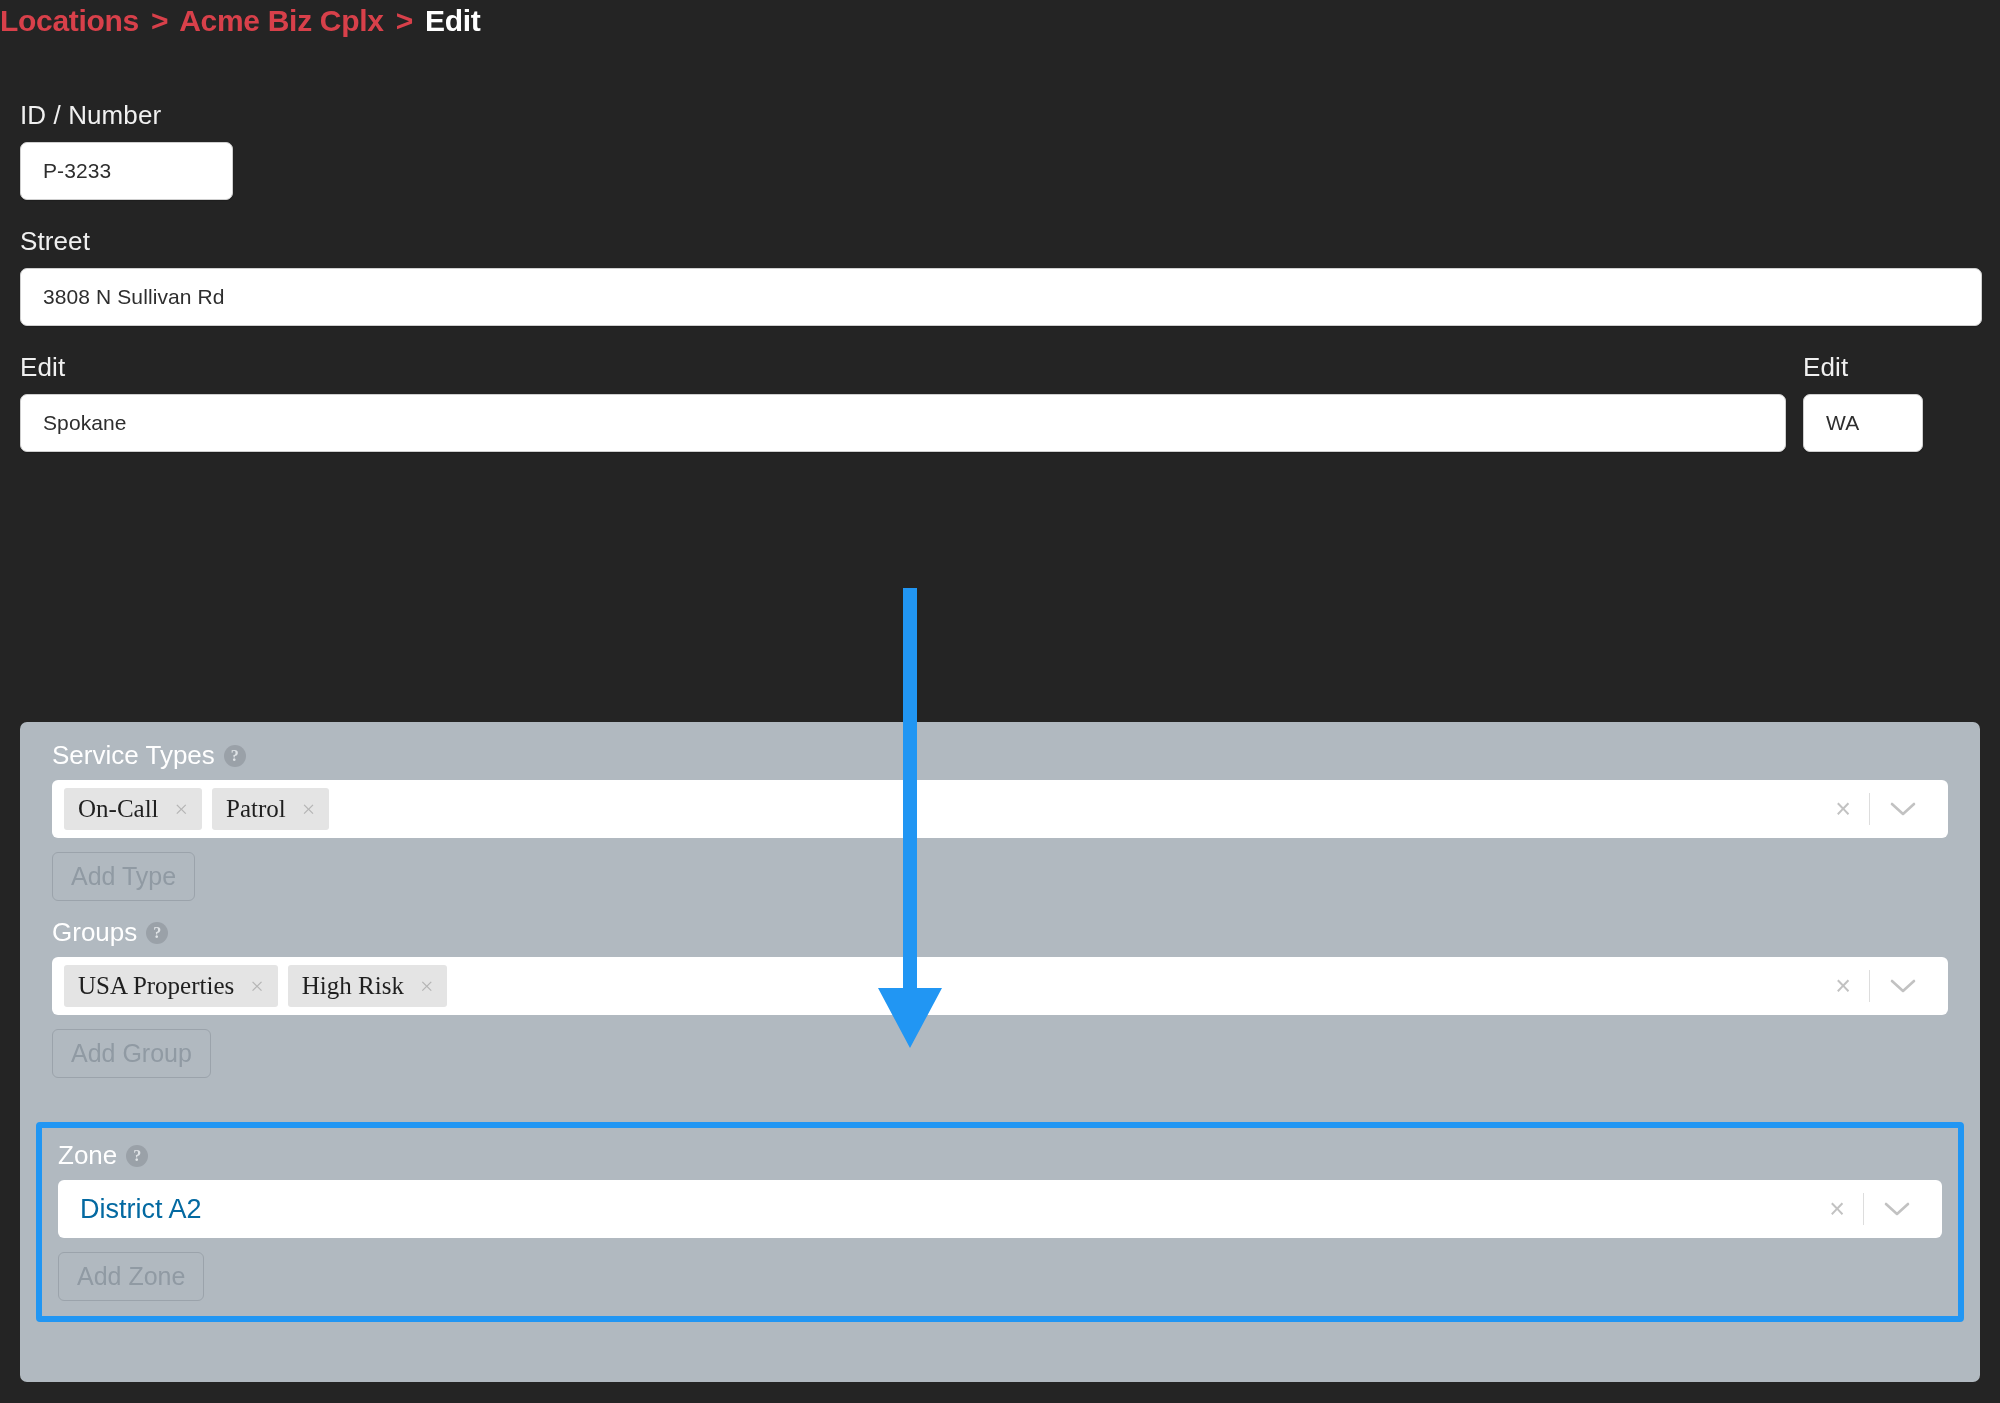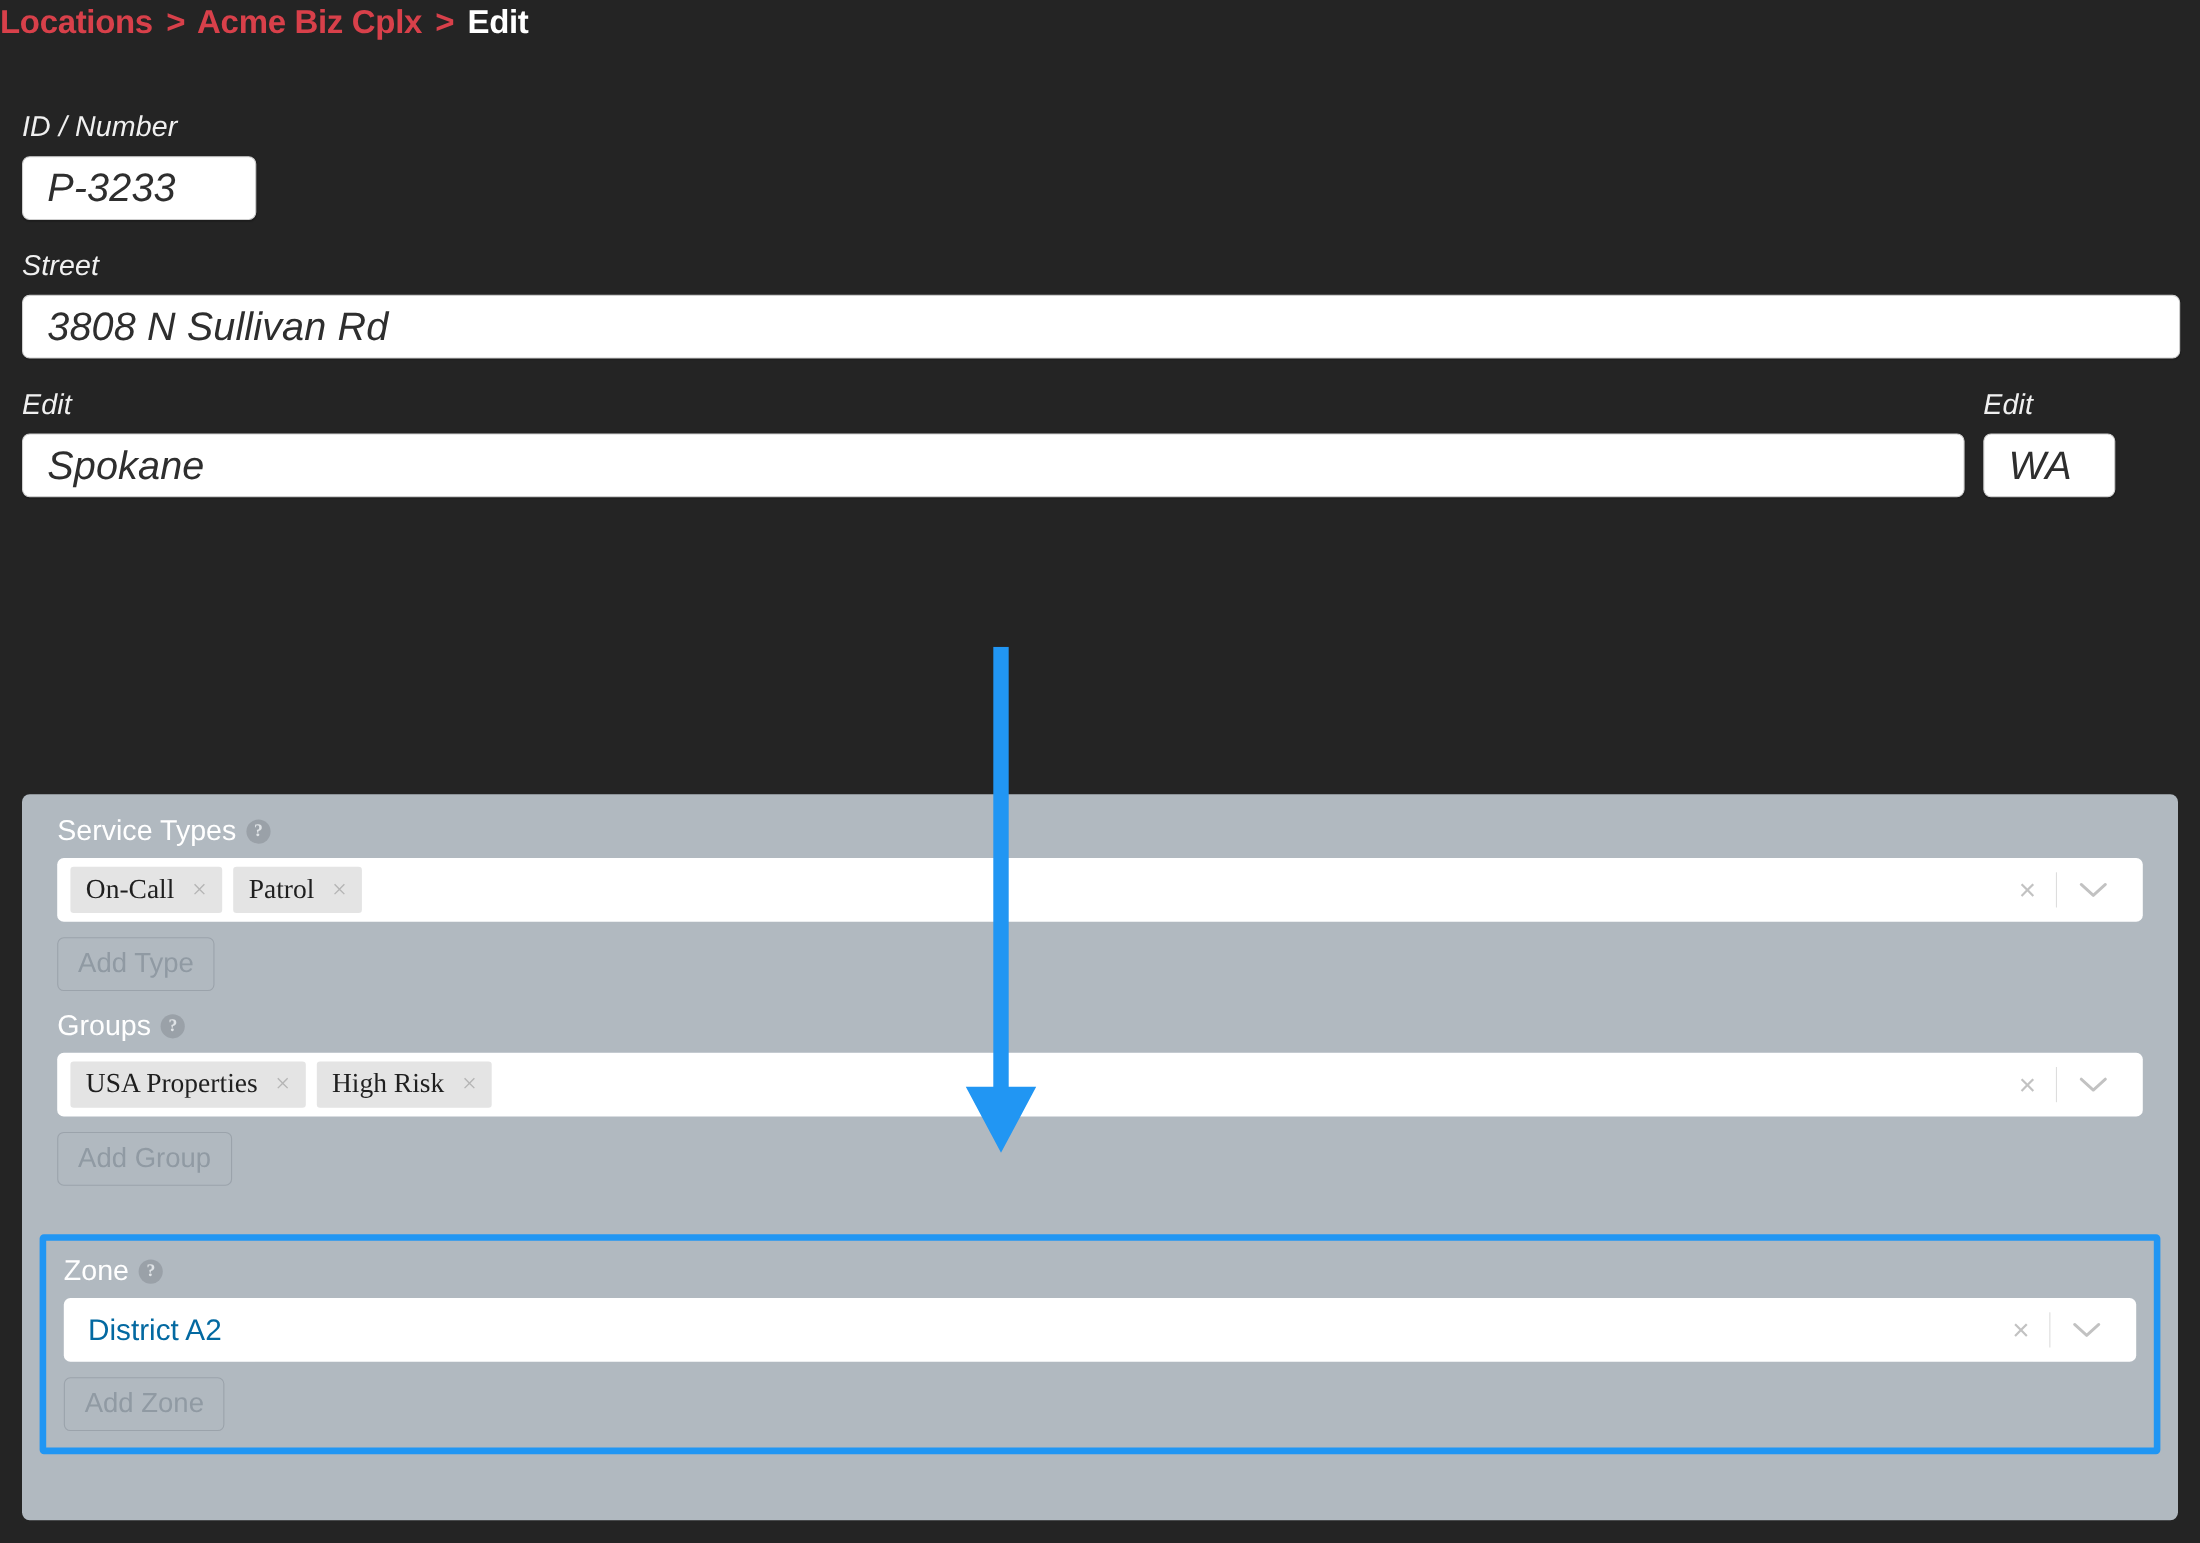--- a/index.html
+++ b/index.html
@@ -26,42 +26,41 @@
   .crumb-link { color: #d8404a; }
   .crumb-sep { color: #d8404a; margin: 0 4px; }
   .crumb-current { color: #ffffff; }
 
   
   .form-area {
     position: absolute;
     left: 0;
     top: 100px;
     width: 2000px;
-    font-style: italic;
   }
 
   .field-label {
     color: #f0f0f0;
     font-size: 26px;
     font-weight: 400;
     margin-left: 20px;
     margin-bottom: 11px;
     letter-spacing: 0.1px;
   }
 
   .txt-input {
     background: #ffffff;
     border: 1px solid #cfcfcf;
     border-radius: 7px;
     height: 58px;
     display: flex;
     align-items: center;
     padding-left: 22px;
     color: #2e2e2e;
-    font-size: 36px;
+    font-size: 21px;
     letter-spacing: 0.1px;
     box-shadow: 0 1px 1px rgba(0,0,0,0.18);
   }
 
   .row-block { margin-bottom: 26px; }
 
   #id-input   { margin-left: 20px; width: 213px; }
   #name-input { margin-left: 20px; width: 1962px; }
   #street-input { margin-left: 20px; width: 1962px; }
 

